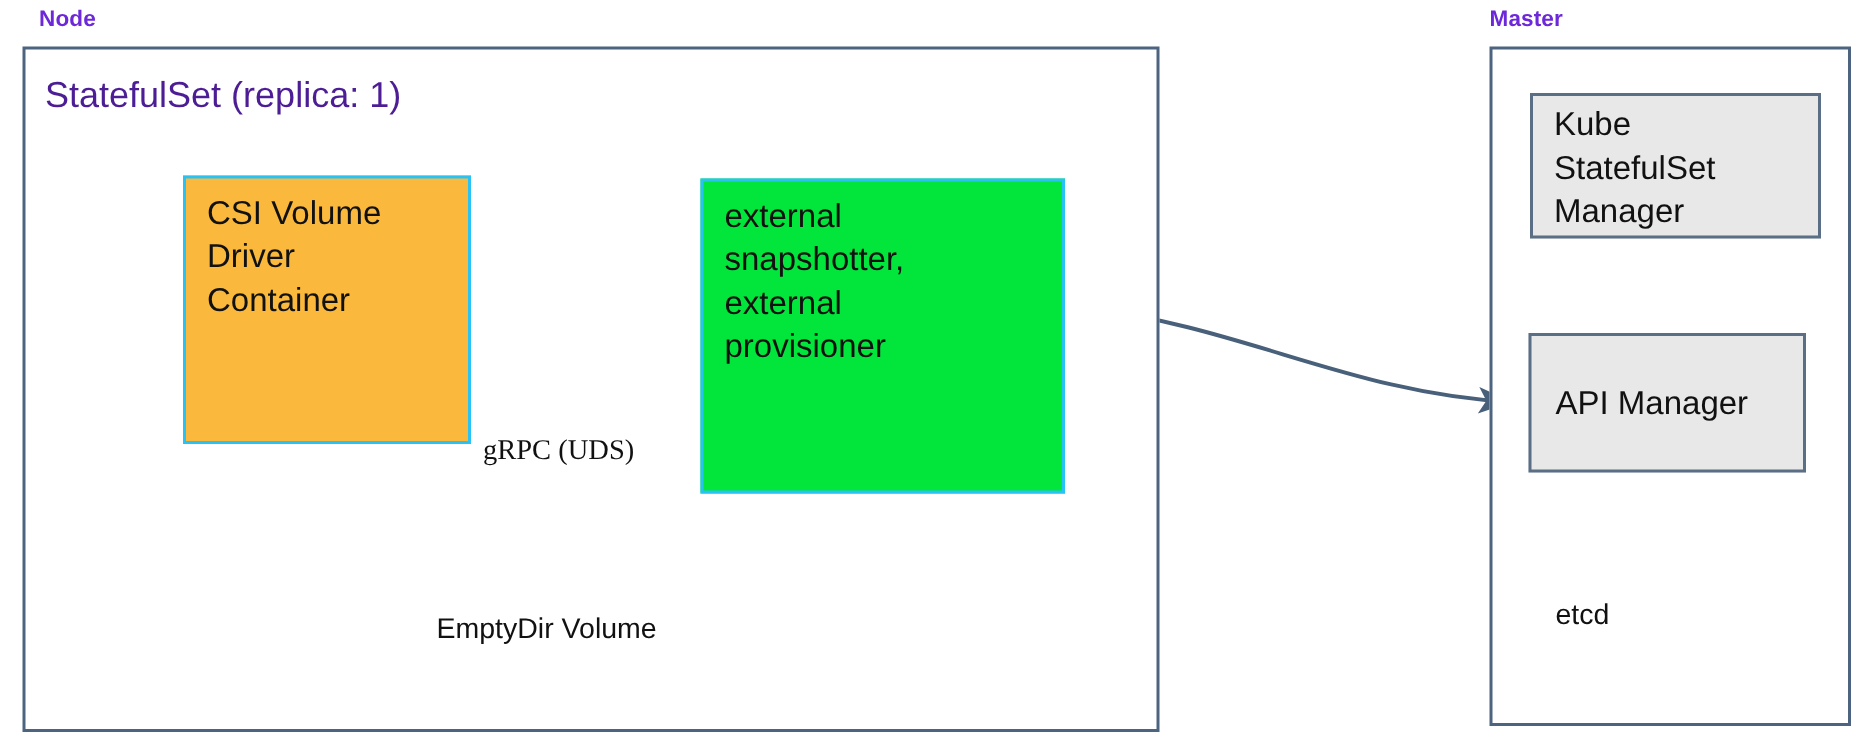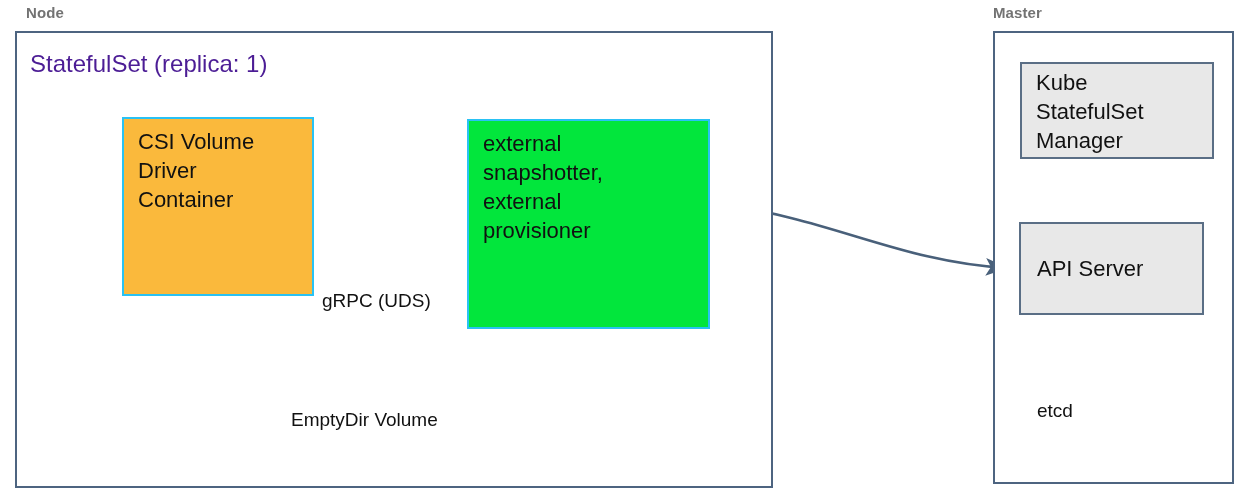--- a/index.html
+++ b/index.html
@@ -18,21 +18,21 @@
     position: absolute;
     left: 0;
     top: 0;
     width: 1250px;
     height: 496px;
   }
   .group-label {
     position: absolute;
     font-size: 15px;
     font-weight: bold;
-    color: #737373;
+    color: #6d28d9;
     letter-spacing: 0.1px;
     white-space: nowrap;
   }
   .container-box {
     position: absolute;
     background: #ffffff;
     border: 2px solid #4d6480;
     box-sizing: border-box;
   }
   .node-title {
@@ -142,31 +142,31 @@
   <div>Container</div>
 </div>
 
 <div class="proc-box green" style="left:467px; top:119px; width:243px; height:210px;">
   <div>external</div>
   <div>snapshotter,</div>
   <div>external</div>
   <div>provisioner</div>
 </div>
 
-<div class="edge-label" style="left:322px; top:290px;">gRPC (UDS)</div>
+<div class="edge-label" style="left:322px; top:290px;font-family:Liberation Serif, serif;">gRPC (UDS)</div>
 
 <div class="cyl-label" style="left:291px; top:409px;">EmptyDir Volume</div>
 
 <div class="group-label" style="left:993px; top:4px;">Master</div>
 
 <div class="container-box" style="left:993px; top:31px; width:241px; height:453px;"></div>
 
 <div class="gray-box" style="left:1020px; top:62px; width:194px; height:97px;">
   <div>Kube</div>
   <div>StatefulSet</div>
   <div>Manager</div>
 </div>
 
 <div class="gray-box centered" style="left:1019px; top:222px; width:185px; height:93px;">
-  <div>API Server</div>
+  <div>API Manager</div>
 </div>
 
 <div class="cyl-label" style="left:1037px; top:400px;">etcd</div>
 
 </body></html>

